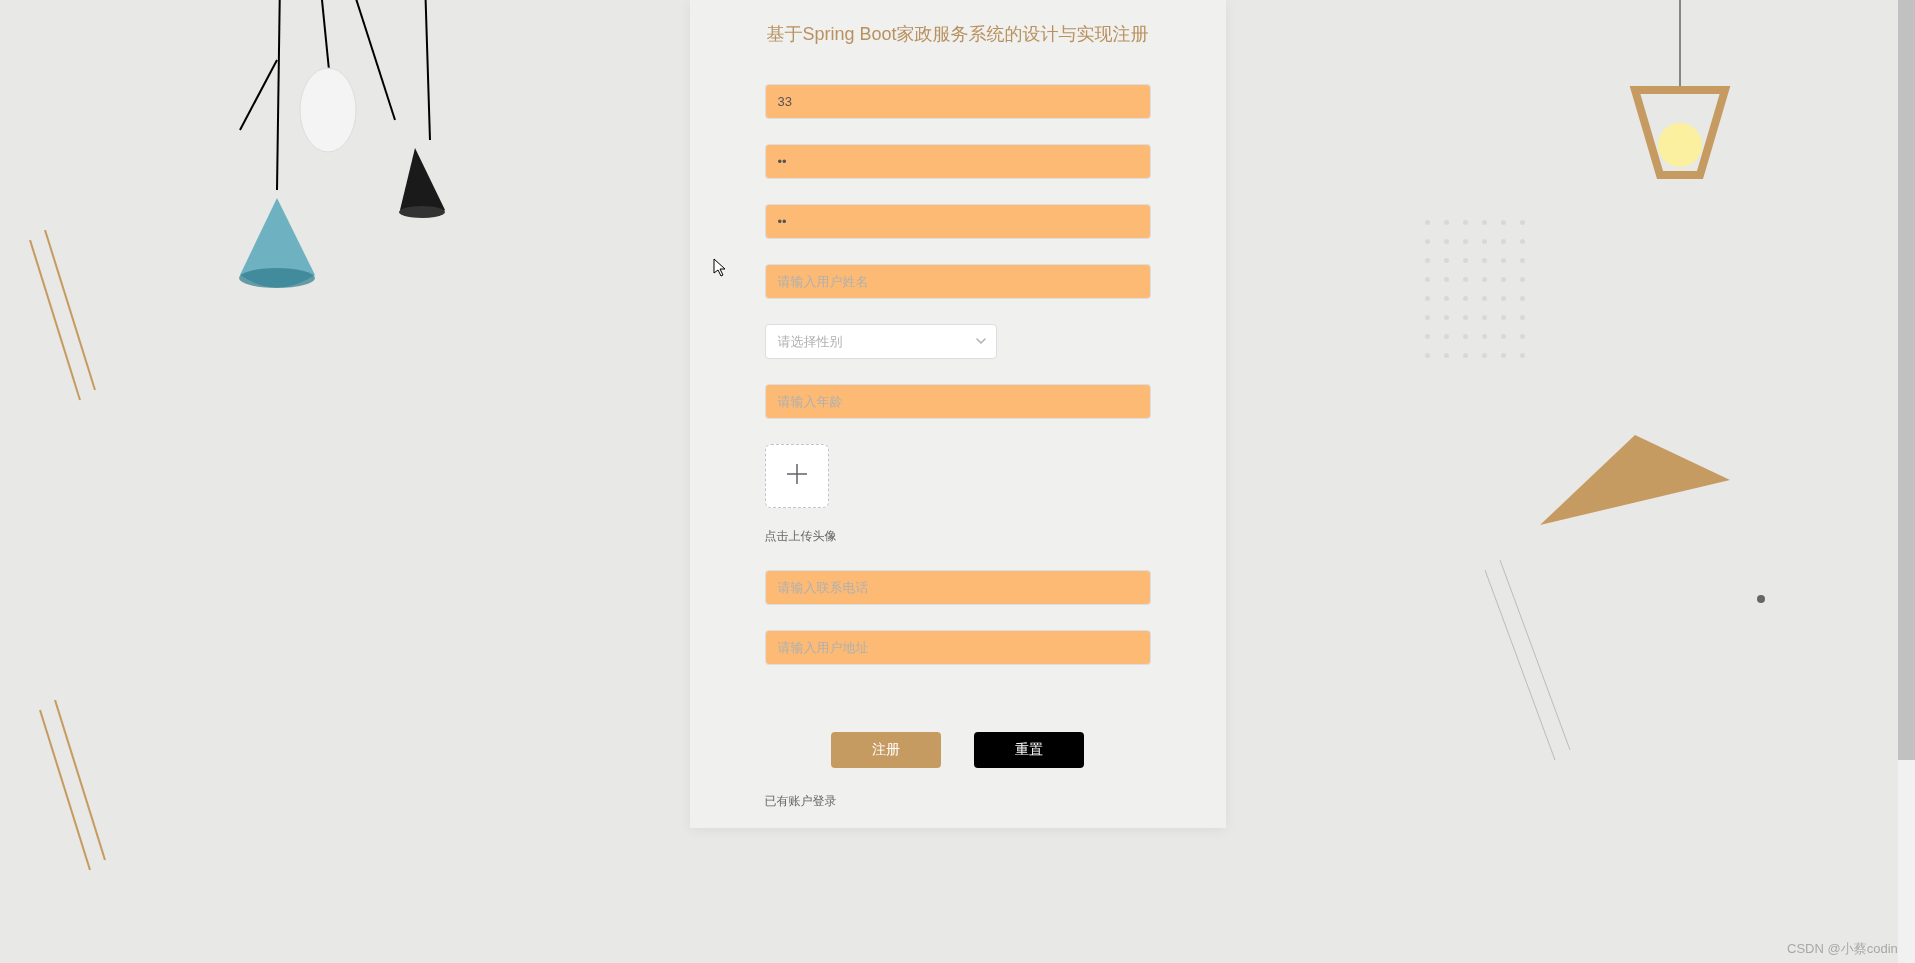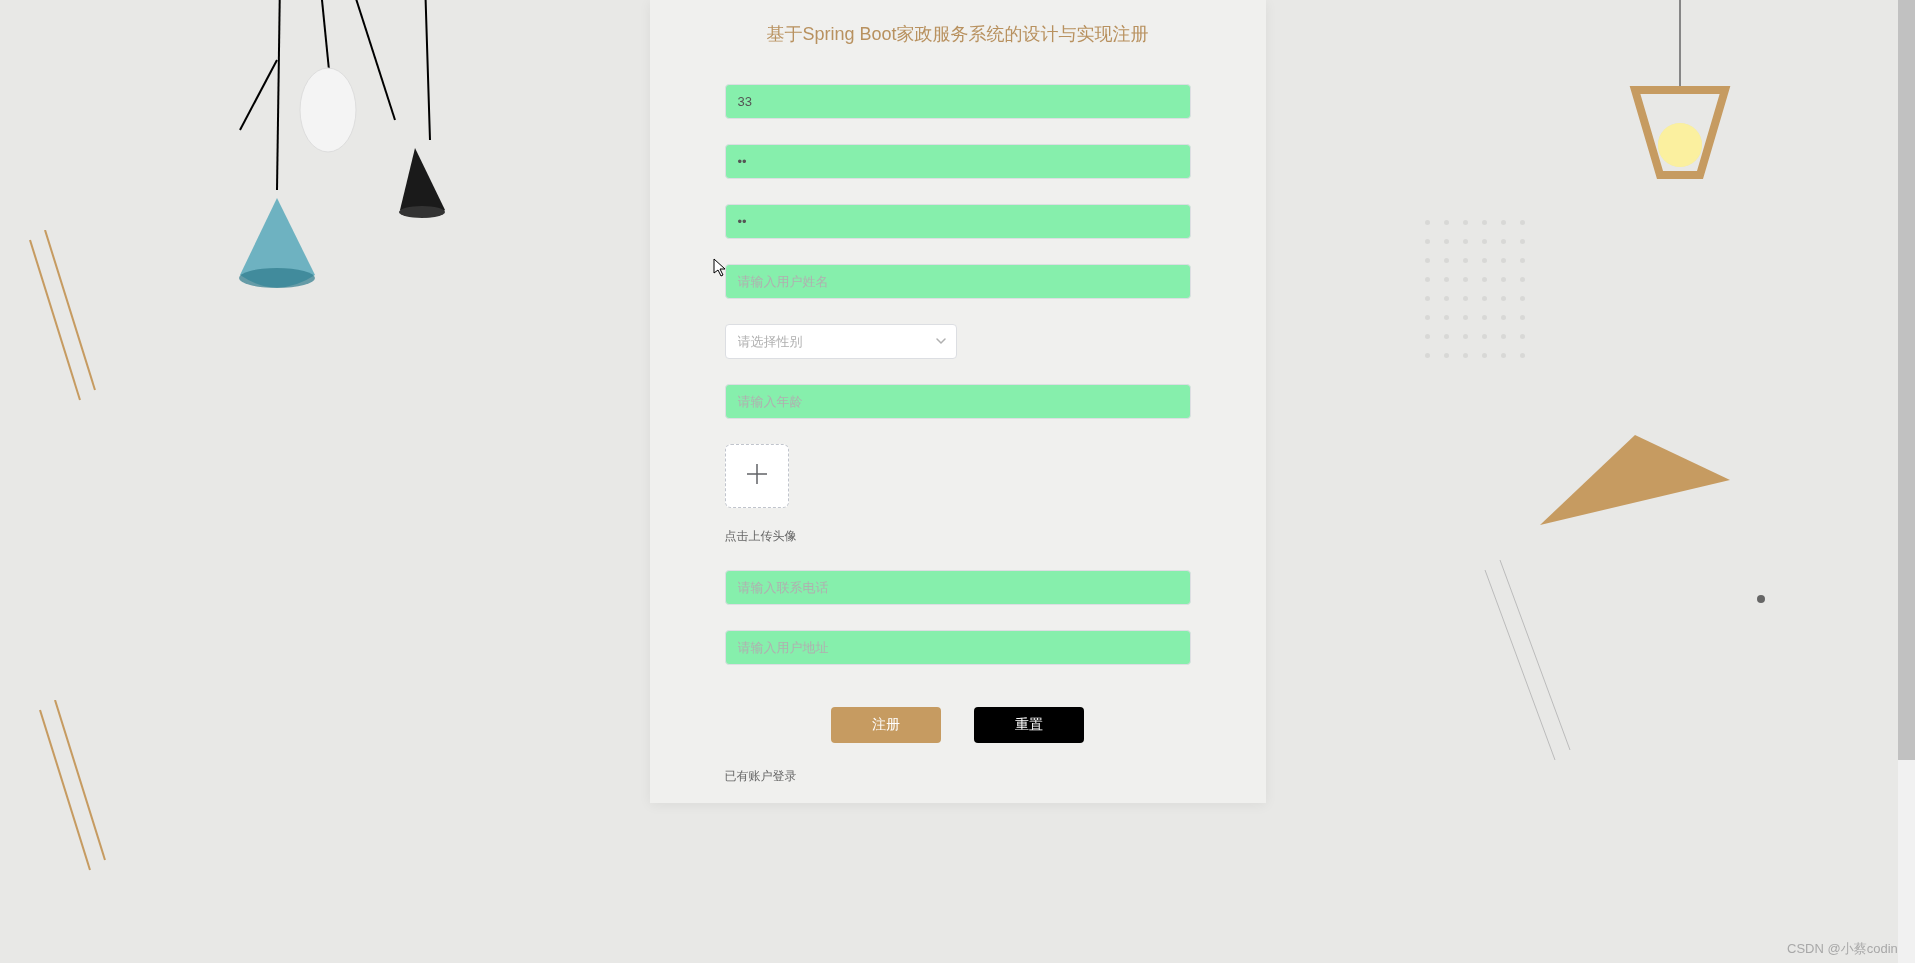--- a/index.html
+++ b/index.html
@@ -56,21 +56,21 @@
       width: 5px;
       height: 5px;
       background: #d8d8d6;
       border-radius: 50%;
     }
     .card {
       position: absolute;
       left: 50%;
       top: 0;
       transform: translateX(-50%);
-      width: 616px;
+      width: 536px;
       background: #f0f0ee;
       border-radius: 0;
       box-shadow: 0 2px 12px rgba(0,0,0,0.06);
       padding: 22px 75px 18px;
     }
     .title {
       text-align: center;
       font-size: 18px;
       color: #b8915f;
       font-weight: 500;
@@ -80,21 +80,21 @@
       margin-bottom: 25px;
     }
     .input {
       width: 100%;
       height: 35px;
       border: 1px solid #dcdee2;
       border-radius: 4px;
       padding: 0 12px;
       font-size: 13px;
       color: #555;
-      background: #86efac;
+      background: #fdba74;
       outline: none;
     }
     .input::placeholder {
       color: #b0b0b0;
     }
     .select-wrapper {
       position: relative;
       width: 232px;
     }
     .select {
@@ -131,21 +131,21 @@
     .upload-hint {
       font-size: 12px;
       color: #666;
       margin-top: 20px;
       margin-bottom: 14px;
     }
     .btn-row {
       display: flex;
       justify-content: center;
       gap: 33px;
-      margin-top: 42px;
+      margin-top: 67px;
       margin-bottom: 25px;
     }
     .btn {
       width: 110px;
       height: 36px;
       border: none;
       border-radius: 4px;
       font-size: 14px;
       cursor: pointer;
       color: #fff;

